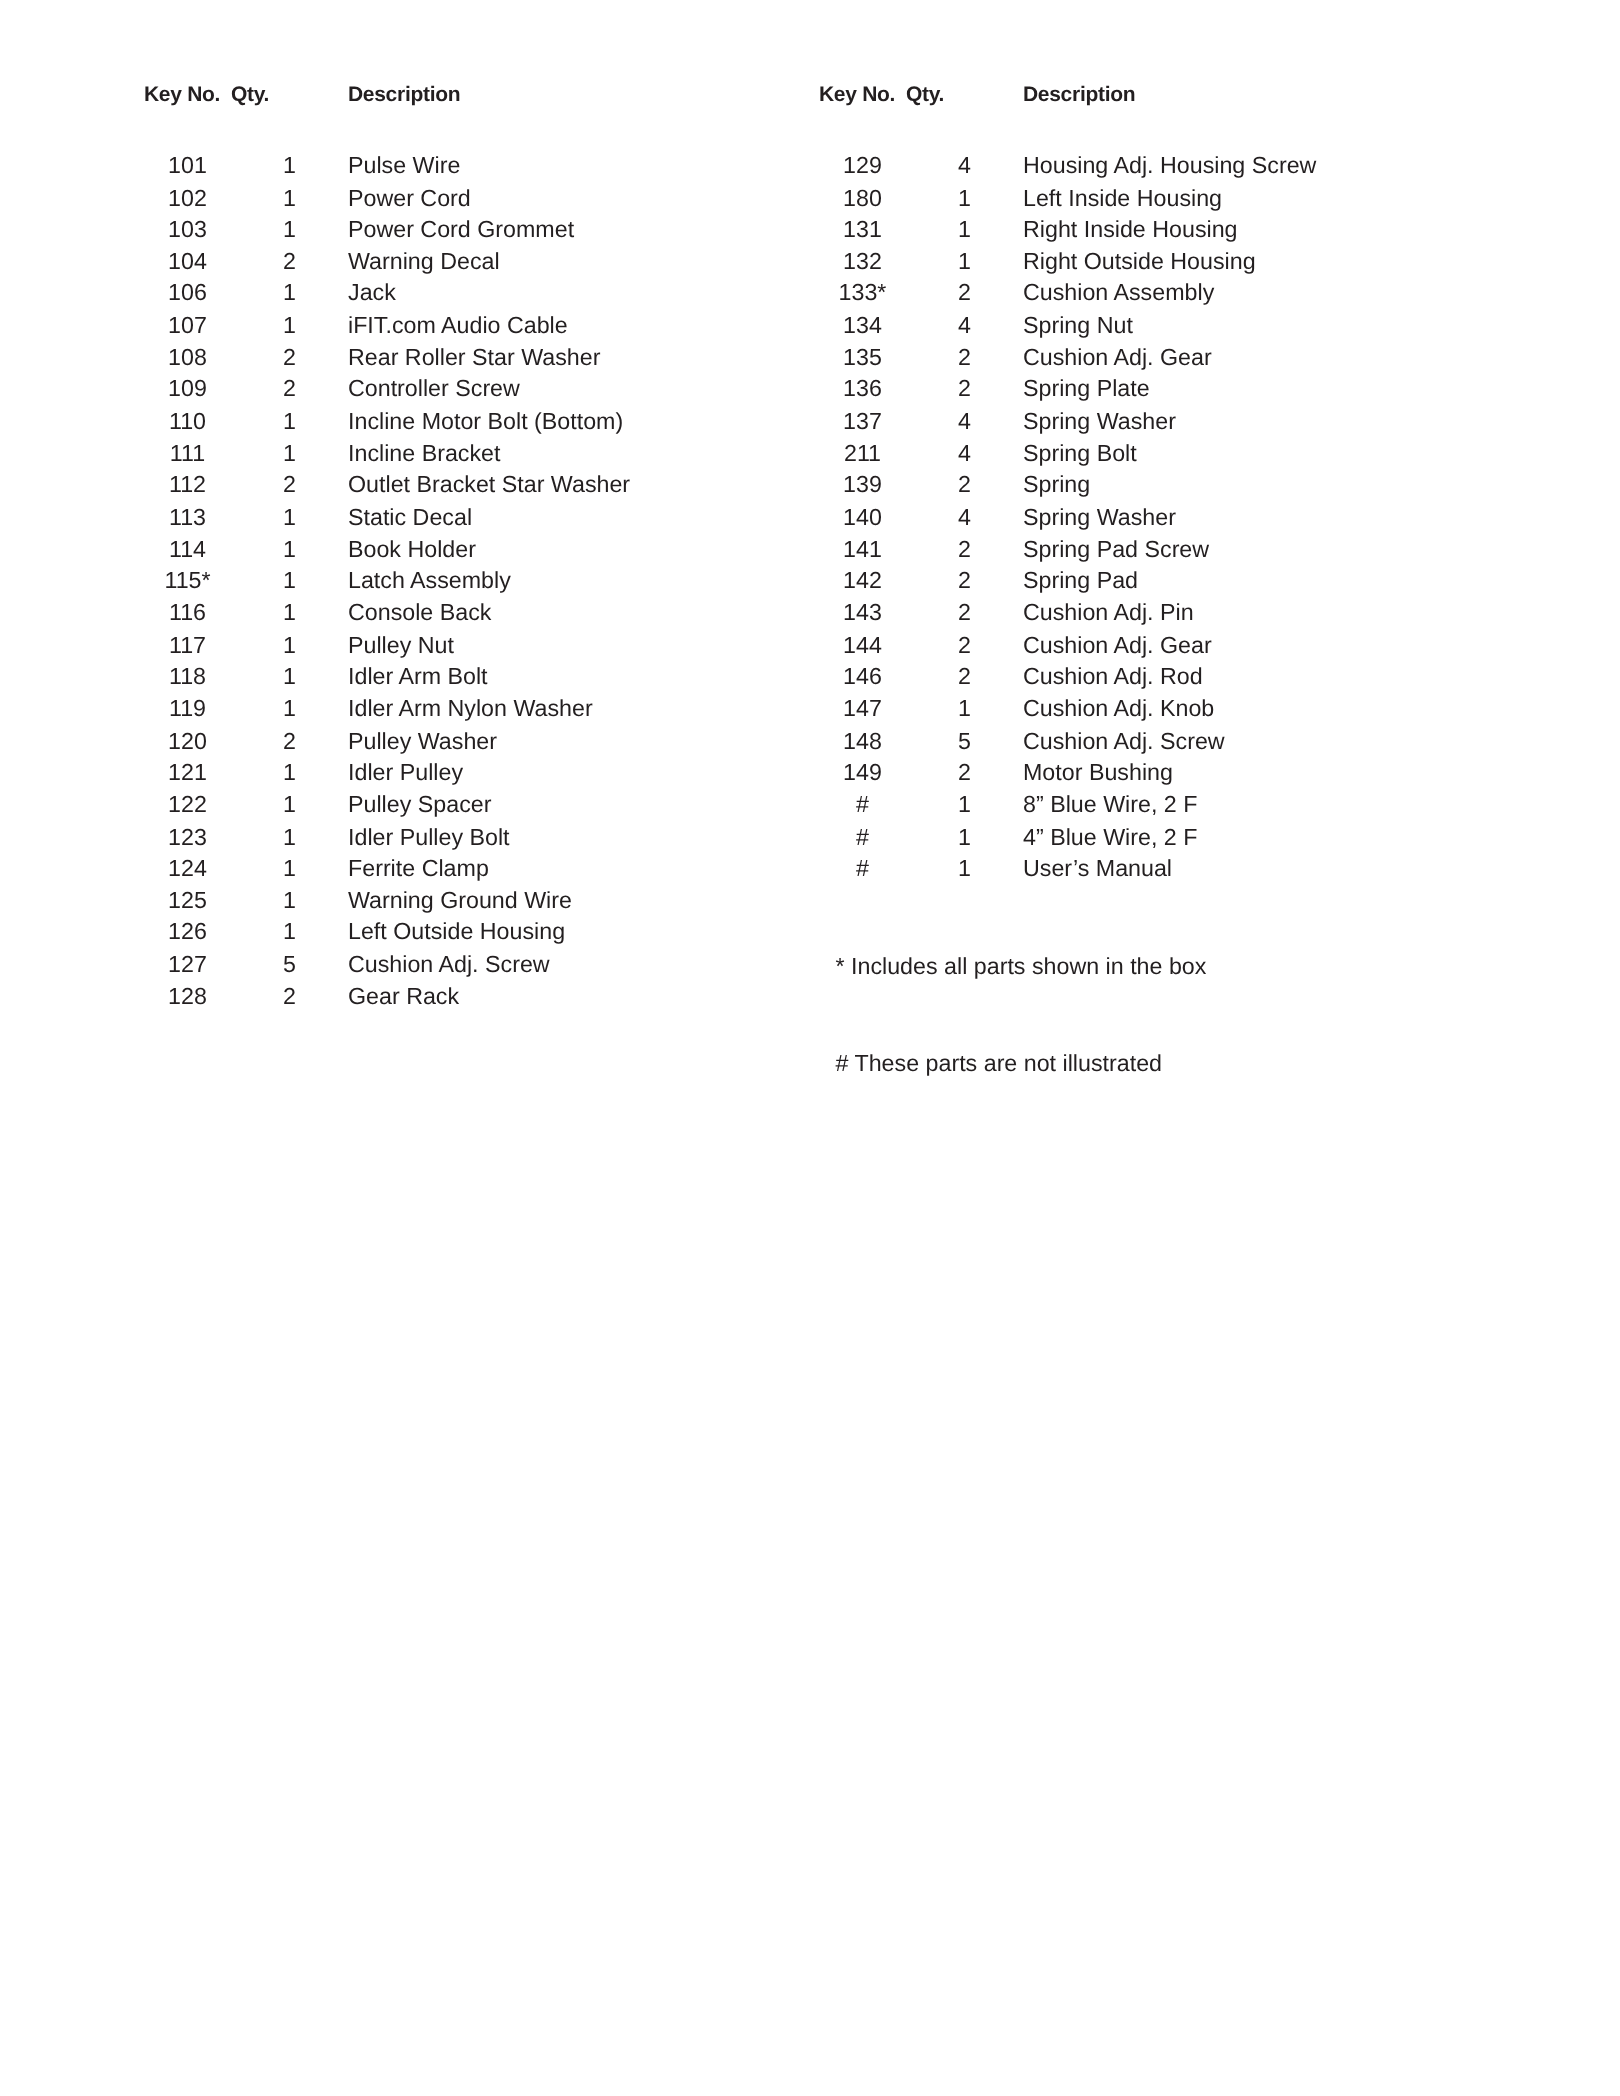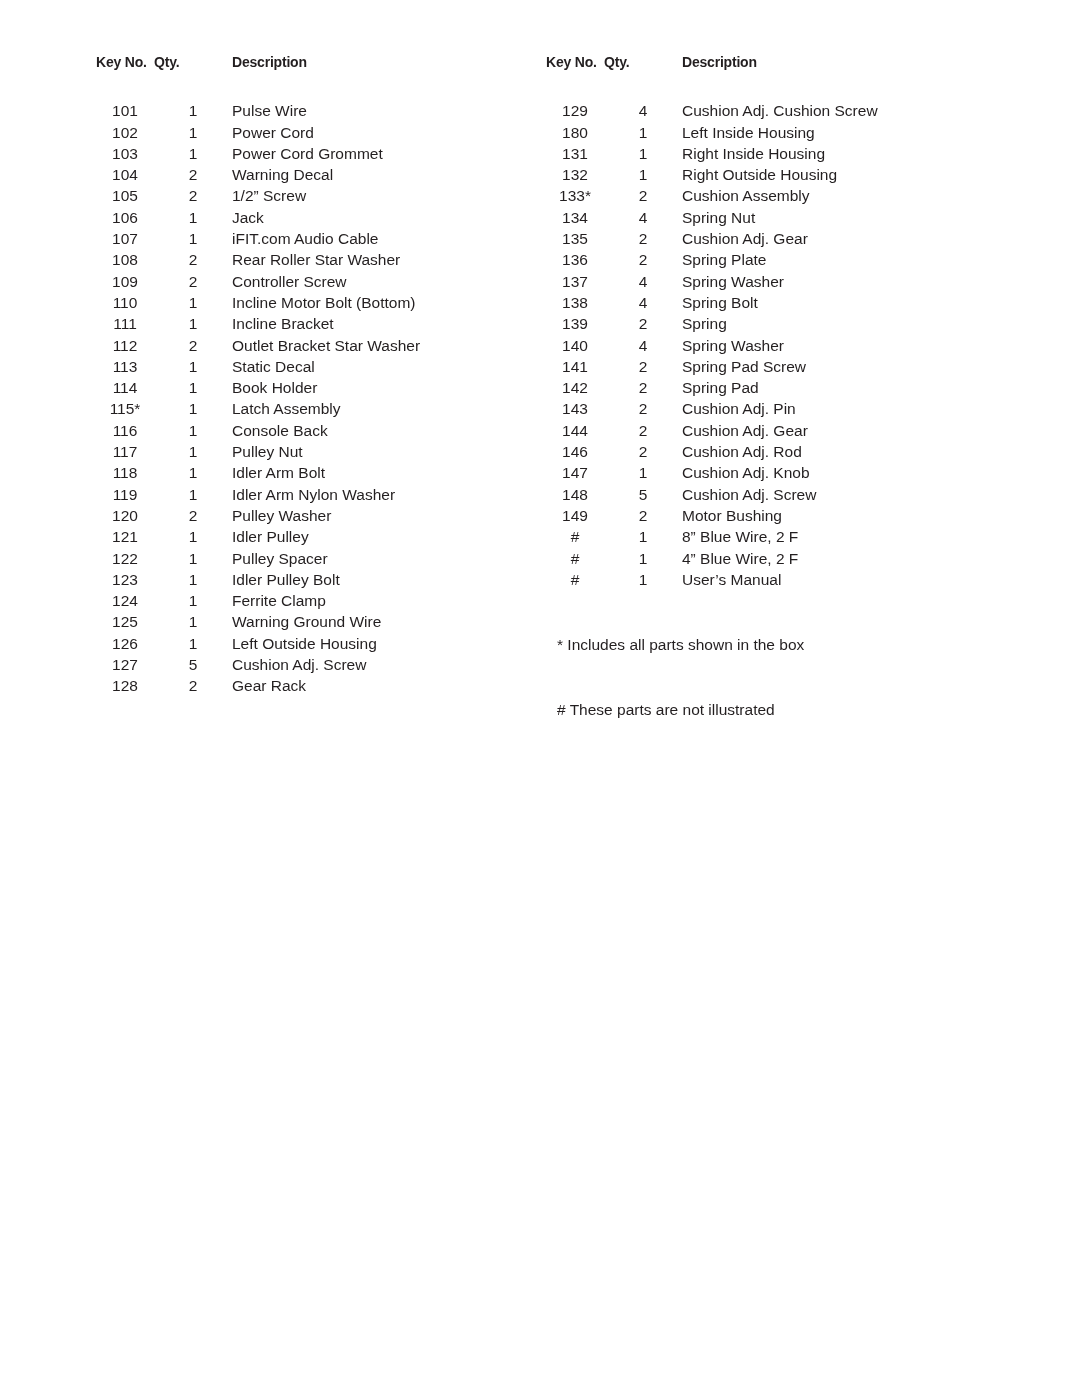--- a/index.html
+++ b/index.html
@@ -135,25 +135,20 @@
               <td class="cell-key">103</td>
               <td class="cell-qty">1</td>
               <td class="cell-desc">Power Cord Grommet</td>
             </tr>
             <tr>
               <td class="cell-key">104</td>
               <td class="cell-qty">2</td>
               <td class="cell-desc">Warning Decal</td>
             </tr>
             <tr>
-              <td class="cell-key">105</td>
-              <td class="cell-qty">2</td>
-              <td class="cell-desc">1/2” Screw</td>
-            </tr>
-            <tr>
               <td class="cell-key">106</td>
               <td class="cell-qty">1</td>
               <td class="cell-desc">Jack</td>
             </tr>
             <tr>
               <td class="cell-key">107</td>
               <td class="cell-qty">1</td>
               <td class="cell-desc">iFIT.com Audio Cable</td>
             </tr>
             <tr>
@@ -277,21 +272,21 @@
           <tr>
             <th class="h-key">Key No.</th>
             <th class="h-qty">Qty.</th>
             <th class="h-desc">Description</th>
           </tr>
         </thead>
         <tbody>
             <tr>
               <td class="cell-key">129</td>
               <td class="cell-qty">4</td>
-              <td class="cell-desc">Cushion Adj. Cushion Screw</td>
+              <td class="cell-desc">Housing Adj. Housing Screw</td>
             </tr>
             <tr>
               <td class="cell-key">180</td>
               <td class="cell-qty">1</td>
               <td class="cell-desc">Left Inside Housing</td>
             </tr>
             <tr>
               <td class="cell-key">131</td>
               <td class="cell-qty">1</td>
               <td class="cell-desc">Right Inside Housing</td>
@@ -320,21 +315,21 @@
               <td class="cell-key">136</td>
               <td class="cell-qty">2</td>
               <td class="cell-desc">Spring Plate</td>
             </tr>
             <tr>
               <td class="cell-key">137</td>
               <td class="cell-qty">4</td>
               <td class="cell-desc">Spring Washer</td>
             </tr>
             <tr>
-              <td class="cell-key">138</td>
+              <td class="cell-key">211</td>
               <td class="cell-qty">4</td>
               <td class="cell-desc">Spring Bolt</td>
             </tr>
             <tr>
               <td class="cell-key">139</td>
               <td class="cell-qty">2</td>
               <td class="cell-desc">Spring</td>
             </tr>
             <tr>
               <td class="cell-key">140</td>

